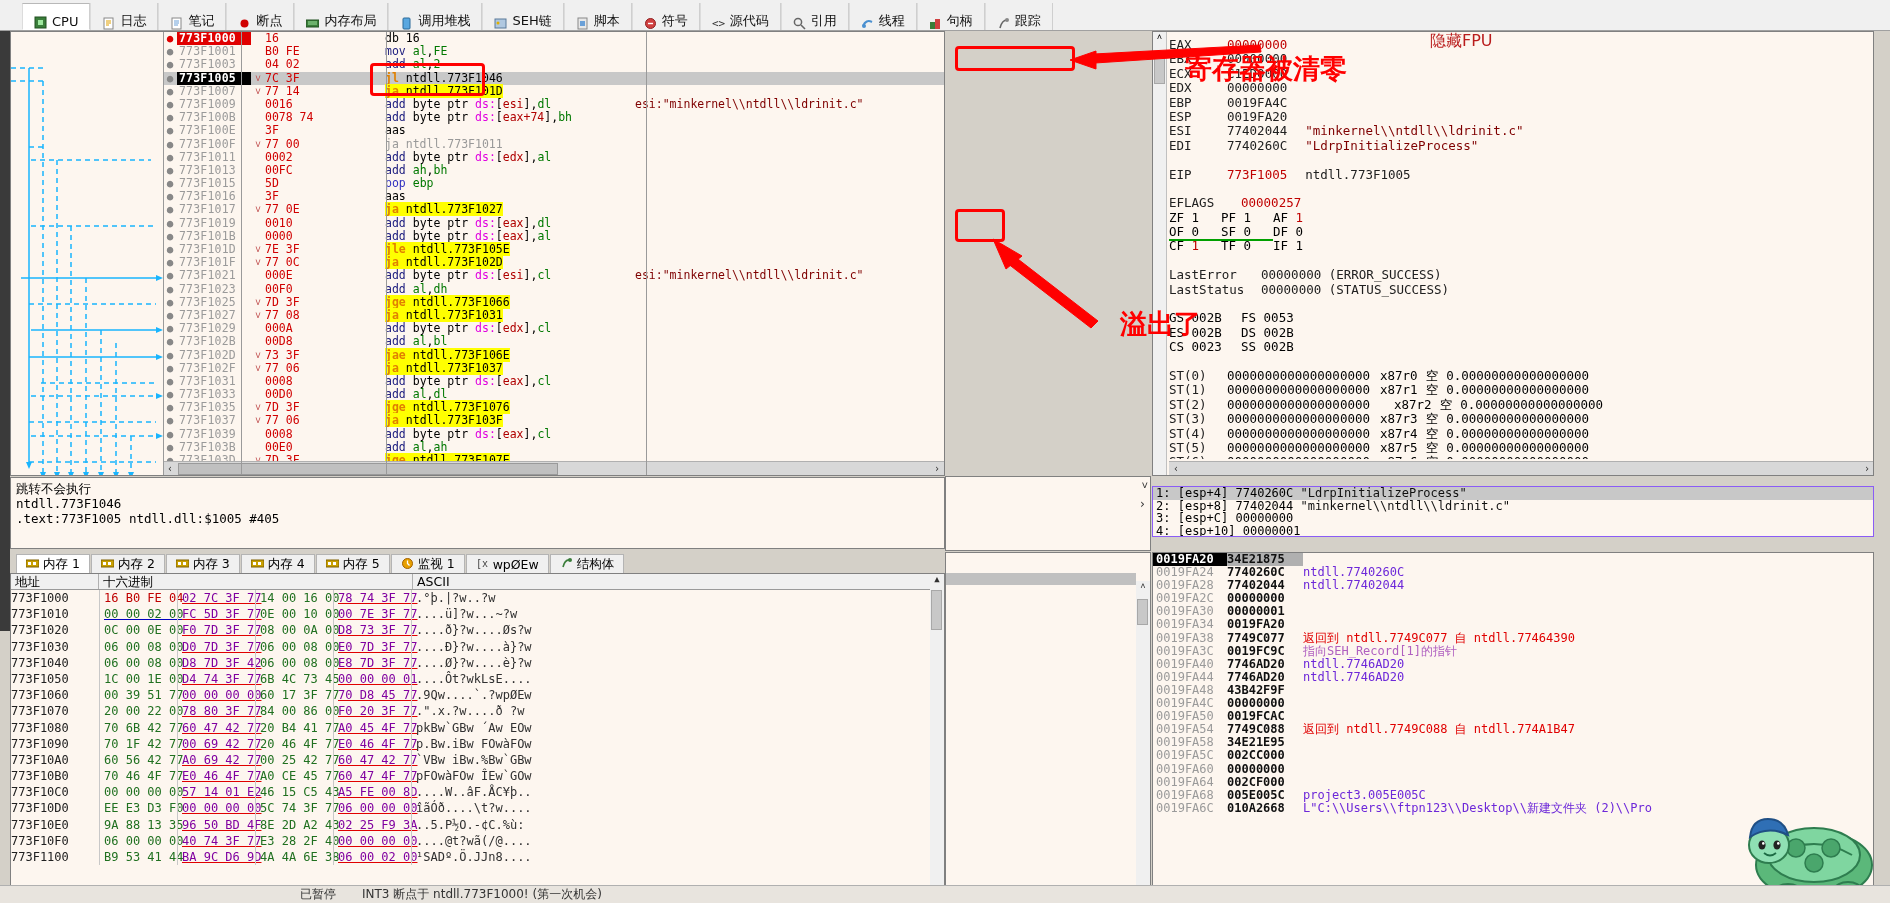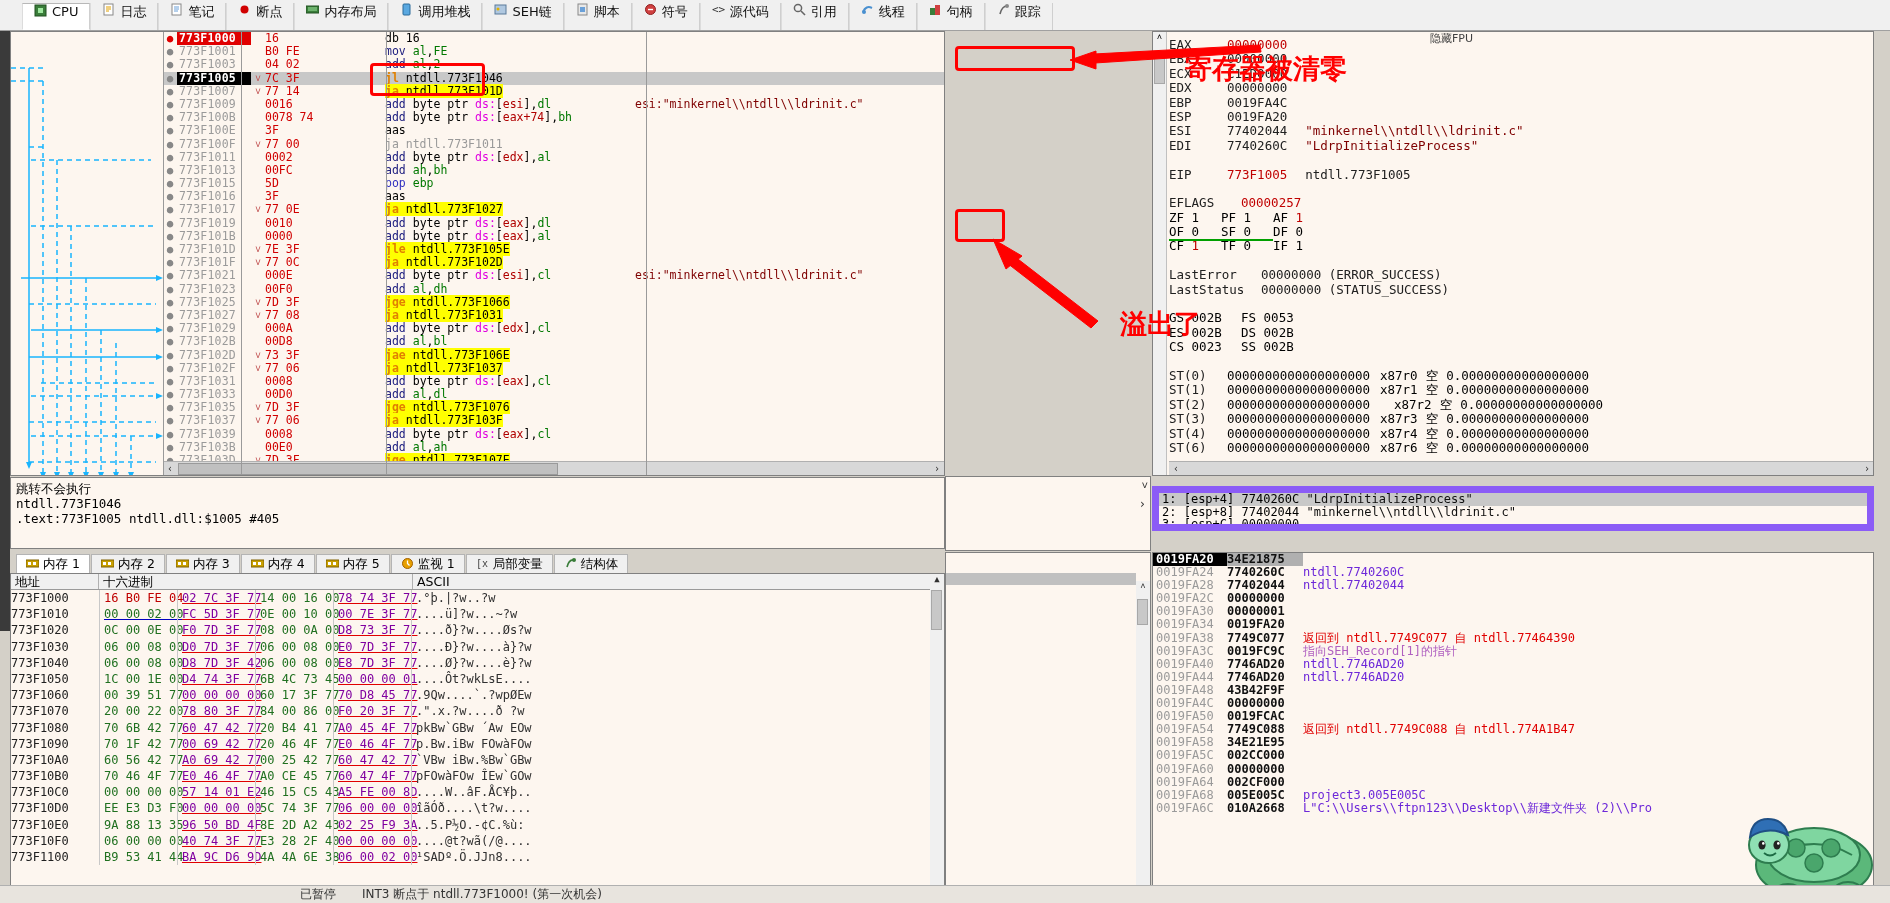--- a/index.html
+++ b/index.html
@@ -13,21 +13,21 @@
   }
   
   #toolbar {
     height:31px; background:#f0f0f0;
     border-bottom:1px solid #a0a0a0;
     display:flex; align-items:flex-end;
     padding-left:22px;
     position:relative;
   }
   .tab {
-    height:27px; display:flex; align-items:flex-start; gap:5px;
+    height:27px; display:flex; align-items:flex-end; gap:5px;
     padding:0 11px; font-family:"DejaVu Sans","Liberation Sans",sans-serif;
     font-size:13px; color:#111;
     border-left:1px solid #dcdcdc; border-right:1px solid #cfcfcf;
     background:#f0f0f0; white-space:nowrap;
   }
   .tab.active { background:#fff; border-top:1px solid #b8b8b8; border-bottom:1px solid #fff; }
   .ticon { width:13px; height:13px; display:inline-block; border-radius:1px; position:relative; }
   .ticon svg { display:block; }
   #toolbar .filler { flex:1; }
 
@@ -97,21 +97,21 @@
   .rval { color:#202020; }
   .rval.red{ color:#c00000; }
   .rcmt { color:#7f0000; margin-left:18px; }
   .rcmt.plain{ color:#202020; }
   .fl { display:inline-block; width:52px; }
   .flv-red { color:#c00000; }
   .ugreen { border-bottom:2px solid #00a000; }
 
   
   #stdcallbar { position:absolute; left:945px; top:455px; width:929px; height:17px; }
-  #argsbox { left:1152px; top:455px; width:722px; height:45px; background:#fdf6ef; border:7px solid #8b5cf6; }
+  #argsbox { left:1152px; top:455px; width:722px; height:51px; background:#fdf6ef; border:1px solid #8b5cf6; }
   .arow { height:12.6px; line-height:12.6px; font-size:12px; white-space:nowrap; padding-left:3px;}
   .arow.sel { background:#c8c8c8; }
 
   
   #lowleftA { left:945px; top:445px; width:206px; height:75px; background:#fdf6ef; border:1px solid #808080;}
   #lowleftB { left:945px; top:521px; width:206px; height:351px; background:#fdf6ef; border:1px solid #808080;}
 
   
   #stack { left:1152px; top:521px; width:722px; height:351px; background:#fdf6ef; border:1px solid #808080; }
   .srow { height:13.1px; line-height:13.1px; white-space:nowrap; font-size:12px; display:flex;}
@@ -130,21 +130,21 @@
   .vsb { position:absolute; right:0; top:0; width:14px; height:100%; background:#f0f0f0; }
   .vsb .up,.vsb .dn { height:14px; text-align:center; font-size:9px; color:#303030; }
   .vsb .th { position:absolute; left:1px; width:11px; background:#c8c8c8; border:1px solid #a8a8a8;}
 
   
   .anno { position:absolute; color:#ff0000; font-family:"DejaVu Sans","Liberation Sans",sans-serif; font-weight:bold; }
   .redbox { position:absolute; border:3px solid #ff0000; border-radius:4px; pointer-events:none; }
   .arrowsvg { position:absolute; pointer-events:none; }
 
   
-  #hidefpu { position:absolute; left:1430px; top:0px; font-family:"DejaVu Sans","Liberation Sans",sans-serif; font-size:11px; color:#404040; }
+  #hidefpu { position:absolute; left:1430px; top:0px; font-family:"DejaVu Sans","Liberation Sans",sans-serif; font-size:16px; color:#b91c1c; }
 
   
   .combo { height:17px; background:#fff; border:1px solid #7f9db9; display:flex; align-items:center; font-size:12px; }
   .combo .cbtn { width:15px; height:100%; background:#f0f0f0; border-left:1px solid #b0b0b0; text-align:center; font-size:9px; line-height:15px;}
 
   
   #mascot { position:absolute; right:4px; bottom:0px; width:150px; height:110px; }
   
   #statusbar { position:absolute; left:0; bottom:0; width:1890px; height:18px; background:#e8e4de; border-top:1px solid #b0b0b0;
      font-family:"DejaVu Sans","Liberation Sans",sans-serif; font-size:12px; color:#333; display:flex; align-items:center; gap:26px; padding-left:300px;}
@@ -659,21 +659,21 @@
         <span><svg width="13" height="13">
             <circle cx="6.5" cy="6.5" r="5" fill="#e8a000" stroke="#a06000"></circle>
             <path d="M6.5 3.5v3l2 2" stroke="#fff" stroke-width="1.3" fill="none"></path>
           </svg></span>
         <span>监视 1</span>
       </div>
       <div class="mtab">
         <span><svg width="13" height="13">
             <text x="0" y="10" font-size="10" fill="#444" font-family="monospace">[x]</text>
           </svg></span>
-        <span>局部变量</span>
+        <span>wpØEw</span>
       </div>
       <div class="mtab">
         <span><svg width="13" height="13">
             <path d="M3 10q2 -8 7 -7" stroke="#3a7d3a" stroke-width="1.6" fill="none"></path>
             <circle cx="10" cy="3" r="2" fill="#3a7d3a"></circle>
           </svg></span>
         <span>结构体</span>
       </div>
     </div>
 
@@ -855,20 +855,21 @@
         <div class="rrow">&nbsp;</div>
         <div class="rrow"><span class="fl" style="width:72px"><span>GS</span> <span>002B</span></span><span class="fl" style="width:72px"><span>FS</span> <span>0053</span></span></div>
         <div class="rrow"><span class="fl" style="width:72px"><span>ES</span> <span>002B</span></span><span class="fl" style="width:72px"><span>DS</span> <span>002B</span></span></div>
         <div class="rrow"><span class="fl" style="width:72px"><span>CS</span> <span>0023</span></span><span class="fl" style="width:72px"><span>SS</span> <span>002B</span></span></div>
         <div class="rrow">&nbsp;</div>
         <div class="rrow"><span class="rname">ST(0)</span><span>0000000000000000000</span><span style="margin-left:10px">x87r0</span><span style="margin-left:8px">空</span><span style="margin-left:8px">0.00000000000000000</span></div>
         <div class="rrow"><span class="rname">ST(1)</span><span>0000000000000000000</span><span style="margin-left:10px">x87r1</span><span style="margin-left:8px">空</span><span style="margin-left:8px">0.00000000000000000</span></div>
         <div class="rrow"><span class="rname">ST(2)</span><span>0000000000000000000</span><span style="margin-left:24px">x87r2</span><span style="margin-left:8px">空</span><span style="margin-left:8px">0.00000000000000000</span></div>
         <div class="rrow"><span class="rname">ST(3)</span><span>0000000000000000000</span><span style="margin-left:10px">x87r3</span><span style="margin-left:8px">空</span><span style="margin-left:8px">0.00000000000000000</span></div>
         <div class="rrow"><span class="rname">ST(4)</span><span>0000000000000000000</span><span style="margin-left:10px">x87r4</span><span style="margin-left:8px">空</span><span style="margin-left:8px">0.00000000000000000</span></div>
+        <div class="rrow"><span class="rname">ST(5)</span><span>0000000000000000000</span><span style="margin-left:10px">x87r5</span><span style="margin-left:8px">空</span><span style="margin-left:8px">0.00000000000000000</span></div>
         <div class="rrow"><span class="rname">ST(6)</span><span>0000000000000000000</span><span style="margin-left:10px">x87r6</span><span style="margin-left:8px">空</span><span style="margin-left:8px">0.00000000000000000</span></div>
       </div>
     <div class="hsb" style="left:16px;width:705px;">
       <div class="arrowL">‹</div>
       <div style="flex:1"></div>
       <div class="arrowR">›</div>
     </div>
   </div>
 
   <div id="hidefpu">隐藏FPU</div>

